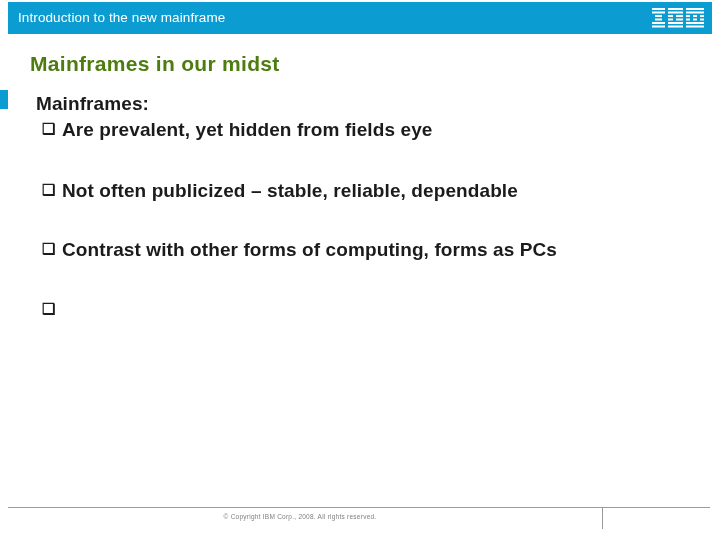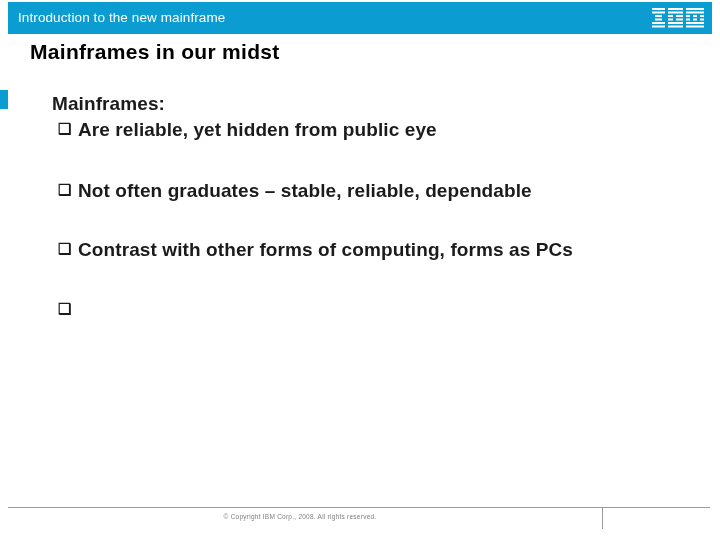--- a/index.html
+++ b/index.html
@@ -49,43 +49,43 @@
   .ibm-logo {
     width: 52px;
     height: 21px;
     display: block;
   }
 
   
   .slide-title {
     position: absolute;
     left: 30px;
-    top: 40px;
+    top: 52px;
     font-size: 21px;
     font-weight: bold;
-    color: #000000;
+    color: #4d7c0f;
     letter-spacing: 0.3px;
     white-space: nowrap;
     line-height: 1.1;
   }
 
   
   .accent-square {
     position: absolute;
     left: 0px;
     top: 90px;
     width: 8px;
     height: 19px;
     background: #0b9dd1;
   }
 
   
   .body-area {
     position: absolute;
-    left: 52px;
+    left: 36px;
     top: 92px;
     width: 660px;
   }
 
   .intro-line {
     font-size: 19px;
     font-weight: bold;
     color: #1b1b1b;
     line-height: 1.28;
     margin: 0 0 1px 0;
@@ -206,28 +206,28 @@
   <div class="accent-square"></div>
 
   <div class="body-area">
     <p class="intro-line">Mainframes:</p>
 
     <ul class="bullet-list">
 
       <li class="bullet-item">
         <span class="marker">❑</span>
         <span class="bullet-text">
-          <span class="wrap-line">Are reliable, yet hidden from public eye</span>
-        </span>
-      </li>
-
-      <li class="bullet-item">
-        <span class="marker">❑</span>
-        <span class="bullet-text">
-          <span class="wrap-line">Not often graduates – stable, reliable, dependable</span>
+          <span class="wrap-line">Are prevalent, yet hidden from fields eye</span>
+        </span>
+      </li>
+
+      <li class="bullet-item">
+        <span class="marker">❑</span>
+        <span class="bullet-text">
+          <span class="wrap-line">Not often publicized – stable, reliable, dependable</span>
         </span>
       </li>
 
       <li class="bullet-item">
         <span class="marker">❑</span>
         <span class="bullet-text">
           <span class="wrap-line">Contrast with other forms of computing, forms as PCs</span>
         </span>
       </li>
 

